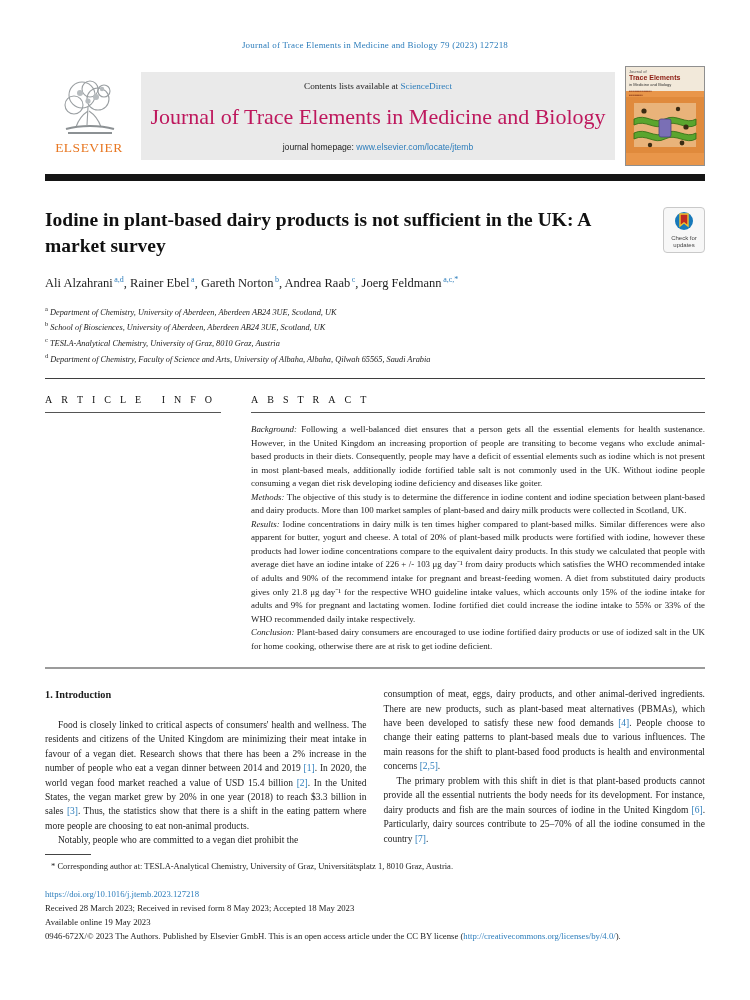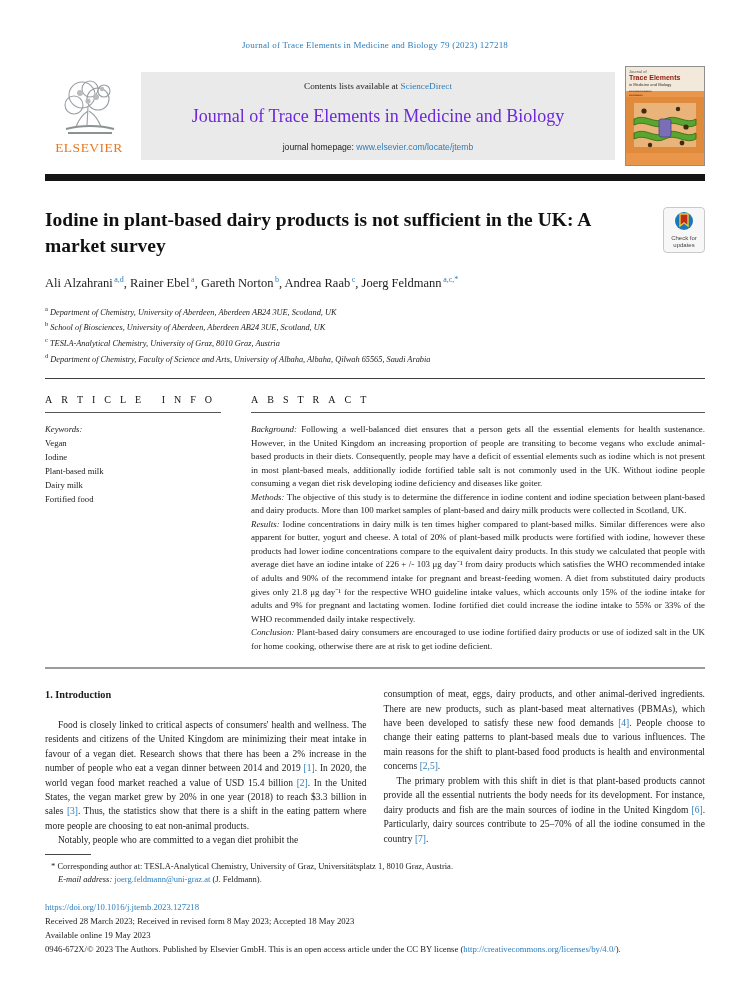--- a/index.html
+++ b/index.html
@@ -7,21 +7,21 @@
         font-family:"Liberation Serif",serif;color:#1c1c1c;position:relative;overflow:hidden;background:#fff;}
   .running-head{text-align:center;font-size:9px;color:#2d7dbb;letter-spacing:.2px;}
   
   .header-row{display:flex;align-items:center;margin-top:16px;}
   .logo-box{width:88px;flex:0 0 88px;text-align:center;}
   .logo-tree{display:block;margin:0 auto;}
   .logo-word{font-size:13.5px;color:#e87722;letter-spacing:.5px;margin-top:1px;font-family:"Liberation Serif",serif;}
   .banner{flex:1;background:#eaeaea;height:88px;margin:0 10px 0 8px;display:flex;flex-direction:column;
           justify-content:space-between;text-align:center;box-sizing:border-box;padding:9px 0 8px;}
   .contents-line{font-size:9.2px;}
-  .journal-title{font-size:18px;color:#6d28d9;}
+  .journal-title{font-size:22px;color:#be185d;}
   .homepage-line{font-size:8.6px;font-family:"Liberation Sans",sans-serif;}
   .lnk{color:#2d7dbb;text-decoration:none;cursor:pointer;}
   .cover-box{flex:0 0 80px;width:80px;height:100px;border:1px solid #8f8f8f;box-sizing:border-box;
              background:linear-gradient(180deg,#f2e9da 0 24%,#e9964a 24% 100%);overflow:hidden;font-family:"Liberation Sans",sans-serif;}
   .cover-top{padding:2px 3px 0;}
   .cover-j{font-size:4px;color:#555;}
   .cover-t{font-size:7px;font-weight:bold;color:#8b1a10;line-height:1;}
   .cover-s{font-size:4px;color:#333;margin-top:1px;}
   .cover-meta{font-size:3.2px;color:#7a2a12;padding:2px 3px 0;line-height:1.3;}
   .black-bar{height:7px;background:#151515;margin-top:8px;}
@@ -148,30 +148,20 @@
       <div><sup>c</sup> TESLA-Analytical Chemistry, University of Graz, 8010 Graz, Austria</div>
       <div><sup>d</sup> Department of Chemistry, Faculty of Science and Arts, University of Albaha, Albaha, Qilwah 65565, Saudi Arabia</div>
     </div>
 
   <div class="rule-dark"></div>
 
   <div class="info-grid">
     <div class="info-col">
       <div class="sec-head">A R T I C L E   I N F O</div>
       <div class="head-rule"></div>
-      <div class="kw">
-        <div class="kw-label">Keywords:</div>
-        <div>
-            <div>Vegan</div>
-            <div>Iodine</div>
-            <div>Plant-based milk</div>
-            <div>Dairy milk</div>
-            <div>Fortified food</div>
-          </div>
-      </div>
     </div>
     <div class="abs-col">
       <div class="sec-head">A B S T R A C T</div>
       <div class="head-rule"></div>
       <div>
           <div class="abs-sec"><span class="abs-label">Background:</span> Following a well-balanced diet ensures that a person gets all the essential elements for health sustenance. However, in the United Kingdom an increasing proportion of people are transiting to become vegans who exclude animal-based products in their diets. Consequently, people may have a deficit of essential elements such as iodine which is not present in most plant-based meals, additionally iodide fortified table salt is not commonly used in the UK. Without iodine people consuming a vegan diet risk developing iodine deficiency and diseases like goiter.</div>
           <div class="abs-sec"><span class="abs-label">Methods:</span> The objective of this study is to determine the difference in iodine content and iodine speciation between plant-based and dairy products. More than 100 market samples of plant-based and dairy milk products were collected in Scotland, UK.</div>
           <div class="abs-sec"><span class="abs-label">Results:</span> Iodine concentrations in dairy milk is ten times higher compared to plant-based milks. Similar differences were also apparent for butter, yogurt and cheese. A total of 20% of plant-based milk products were fortified with iodine, however these products had lower iodine concentrations compare to the equivalent dairy products. In this study we calculated that people with average diet have an iodine intake of 226 + /- 103 μg day⁻¹ from dairy products which satisfies the WHO recommended intake of adults and 90% of the recommend intake for pregnant and breast-feeding women. A diet from substituted dairy products gives only 21.8 μg day⁻¹ for the respective WHO guideline intake values, which accounts only 15% of the iodine intake for adults and 9% for pregnant and lactating women. Iodine fortified diet could increase the iodine intake to 55% or 33% of the WHO recommended daily intake respectively.</div>
           <div class="abs-sec"><span class="abs-label">Conclusion:</span> Plant-based dairy consumers are encouraged to use iodine fortified dairy products or use of iodized salt in the UK for home cooking, otherwise there are at risk to get iodine deficient.</div>
         </div>
@@ -192,24 +182,20 @@
       <div>
           <p class="para">consumption of meat, eggs, dairy products, and other animal-derived ingredients. There are new products, such as plant-based meat alternatives (PBMAs), which have been developed to satisfy these new food demands <span class="cite">[4]</span>. People choose to change their eating patterns to plant-based meals due to various influences. The main reasons for the shift to plant-based food products is health and environmental concerns <span class="cite">[2,5]</span>.</p>
           <p class="para indent">The primary problem with this shift in diet is that plant-based products cannot provide all the essential nutrients the body needs for its development. For instance, dairy products and fish are the main sources of iodine in the United Kingdom <span class="cite">[6]</span>. Particularly, dairy sources contribute to 25–70% of all the iodine consumed in the country <span class="cite">[7]</span>.</p>
         </div>
     </div>
   </div>
 
   <div class="fn-rule"></div>
   <div class="fn">
     <div class="fn-l1">* Corresponding author at: TESLA-Analytical Chemistry, University of Graz, Universitätsplatz 1, 8010 Graz, Austria.</div>
-    <div class="fn-l2">
-      <span class="em-label">E-mail address:</span>
-      <span class="lnk">joerg.feldmann@uni-graz.at</span><span> (J. Feldmann).</span>
-    </div>
   </div>
 
   <div class="footer">
     <span class="lnk doi">https://doi.org/10.1016/j.jtemb.2023.127218</span>
     <div>Received 28 March 2023; Received in revised form 8 May 2023; Accepted 18 May 2023</div>
     <div>Available online 19 May 2023</div>
     <div>
       <span>0946-672X/© 2023 The Authors. Published by Elsevier GmbH. This is an open access article under the CC BY license (</span><span class="lnk">http://creativecommons.org/licenses/by/4.0/</span><span>).</span>
     </div>
   </div>

